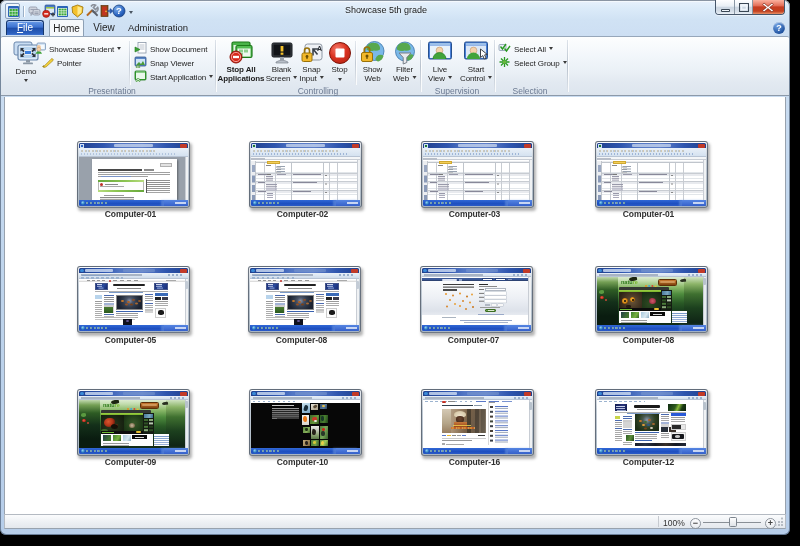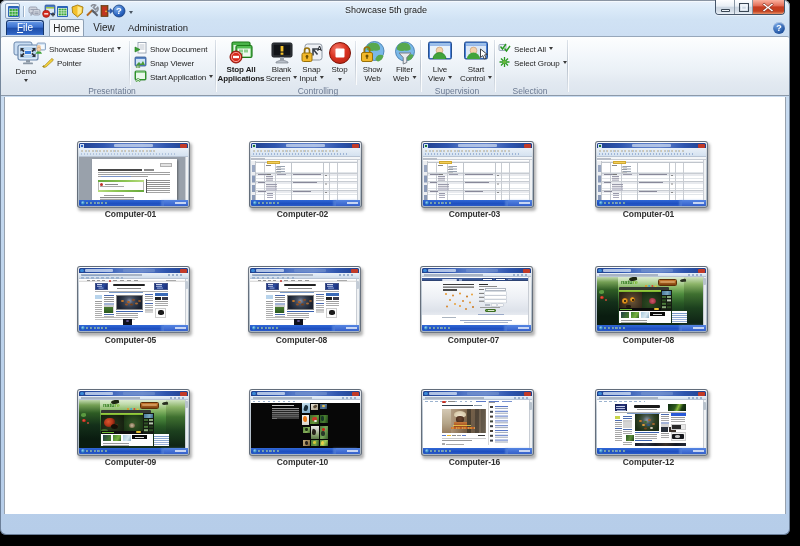--- a/index.html
+++ b/index.html
@@ -977,13 +977,28 @@
     </div>
     <div class="mtask">
         <i class="morb"></i>
         <i class="mics"></i>
         <i class="mtray">
           <i class="ab" style="right:2px;top:1.5px;width:11px;height:2.2px;background:rgba(255,255,255,.7)"></i>
         </i>
       </div>
   </div>
   <div class="tlabel" style="left:595px;top:457px">Computer-12</div>
+  <div id="status">
+    <i class="ab" style="left:653px;top:1px;bottom:1px;width:1px;background:#c6cad0"></i>
+    <i class="ab" style="left:658px;top:2.5px;font-size:8.5px;color:#333;font-style:normal">100%</i>
+    <div class="zbtn" style="left:685px;">−</div>
+    <i class="ab" style="left:698px;top:7px;width:58px;height:1px;background:#898f96"></i>
+    <i class="ab" style="left:724px;top:2px;width:8px;height:10px;background:linear-gradient(to bottom,#fefefe,#dfe3e8);border:1px solid #7d858e;border-radius:1.5px"></i>
+    <div class="zbtn" style="left:760px;">+</div>
+    <i class="ab" style="right:2px;bottom:2px;width:9px;height:9px;background:
+      radial-gradient(circle at 8px 1.5px,#b6bcc4 1px,rgba(0,0,0,0) 1.2px),
+      radial-gradient(circle at 8px 4.8px,#b6bcc4 1px,rgba(0,0,0,0) 1.2px),
+      radial-gradient(circle at 4.8px 4.8px,#b6bcc4 1px,rgba(0,0,0,0) 1.2px),
+      radial-gradient(circle at 8px 8px,#b6bcc4 1px,rgba(0,0,0,0) 1.2px),
+      radial-gradient(circle at 4.8px 8px,#b6bcc4 1px,rgba(0,0,0,0) 1.2px),
+      radial-gradient(circle at 1.5px 8px,#b6bcc4 1px,rgba(0,0,0,0) 1.2px)"></i>
+  </div>
 </div>
 
 </body></html>

